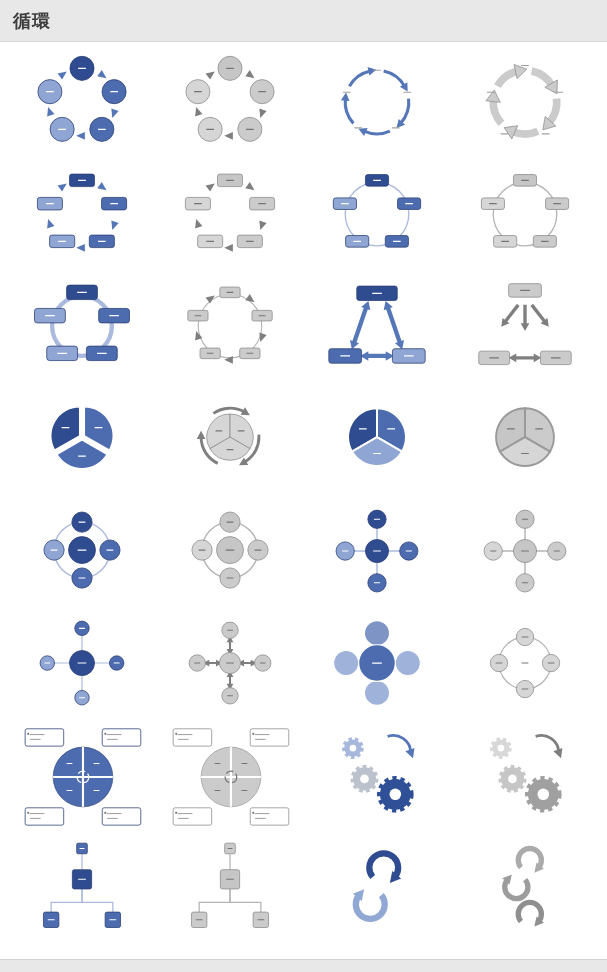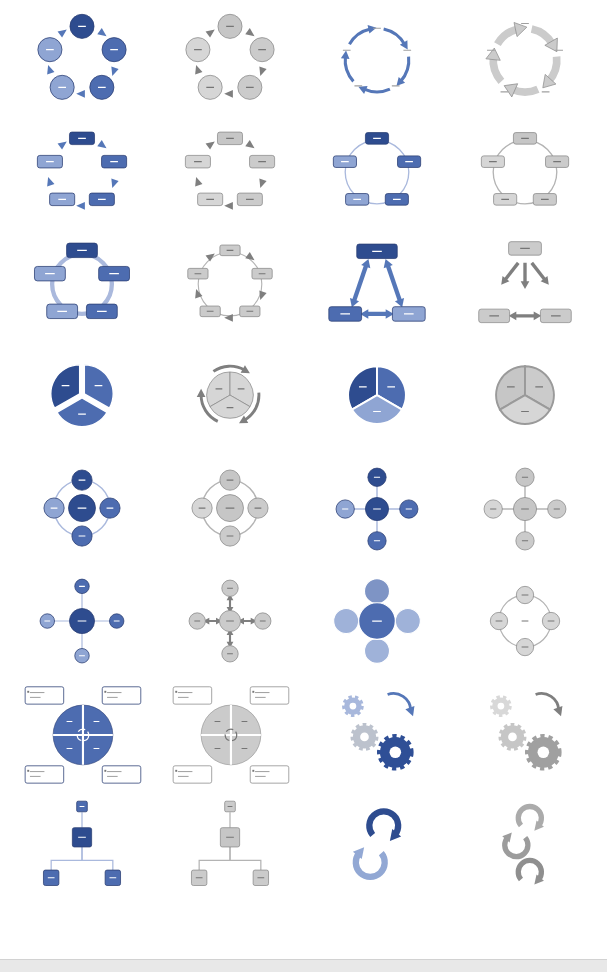--- a/index.html
+++ b/index.html
@@ -505,20 +505,23 @@
       <path d="M65.2,46.3 A12,12 0 1 1 46.8,46.3" fill="none" stroke="#9c9c9c" stroke-width="5.5"></path>
       <polygon points="-2.5,-5 7,0 -2.5,5" transform="translate(46.8,46.3) rotate(310)" fill="#9c9c9c"></polygon>
       <path d="M60.8,89.7 A12,12 0 1 1 79.2,89.7" fill="none" stroke="#8f8f8f" stroke-width="5.5"></path>
       <polygon points="-2.5,-5 7,0 -2.5,5" transform="translate(79.2,89.7) rotate(130)" fill="#8f8f8f"></polygon>
     </symbol>
 
   </defs>
 </svg>
 
 <div class="window">
+  <div class="header">
+    <h1>循環</h1>
+  </div>
 
   <div class="gallery">
 
     <div class="thumb" aria-label="basic-cycle-blue">
       <svg class="v-blue" viewBox="0 0 130 110">
           <use href="#s-ring5"></use>
         </svg>
     </div>
     <div class="thumb" aria-label="basic-cycle-gray">
       <svg class="v-gray" viewBox="0 0 130 110">

